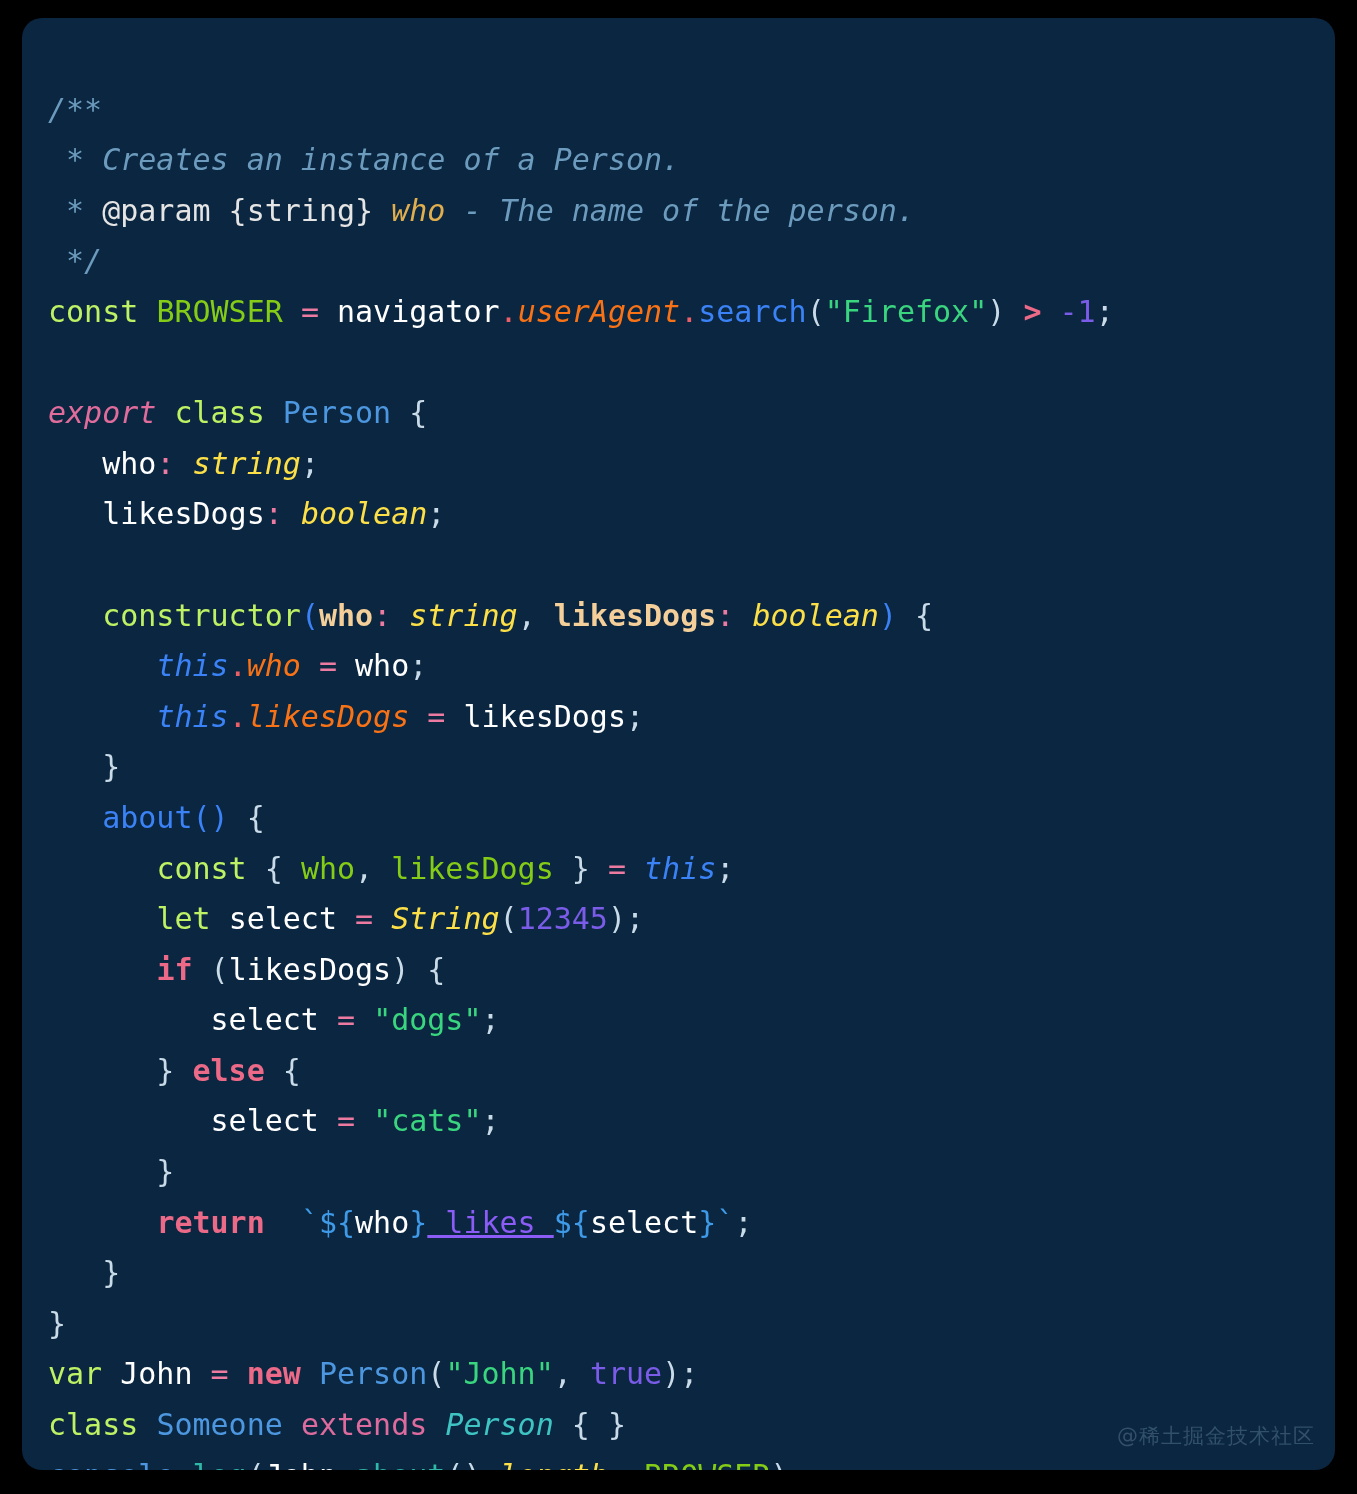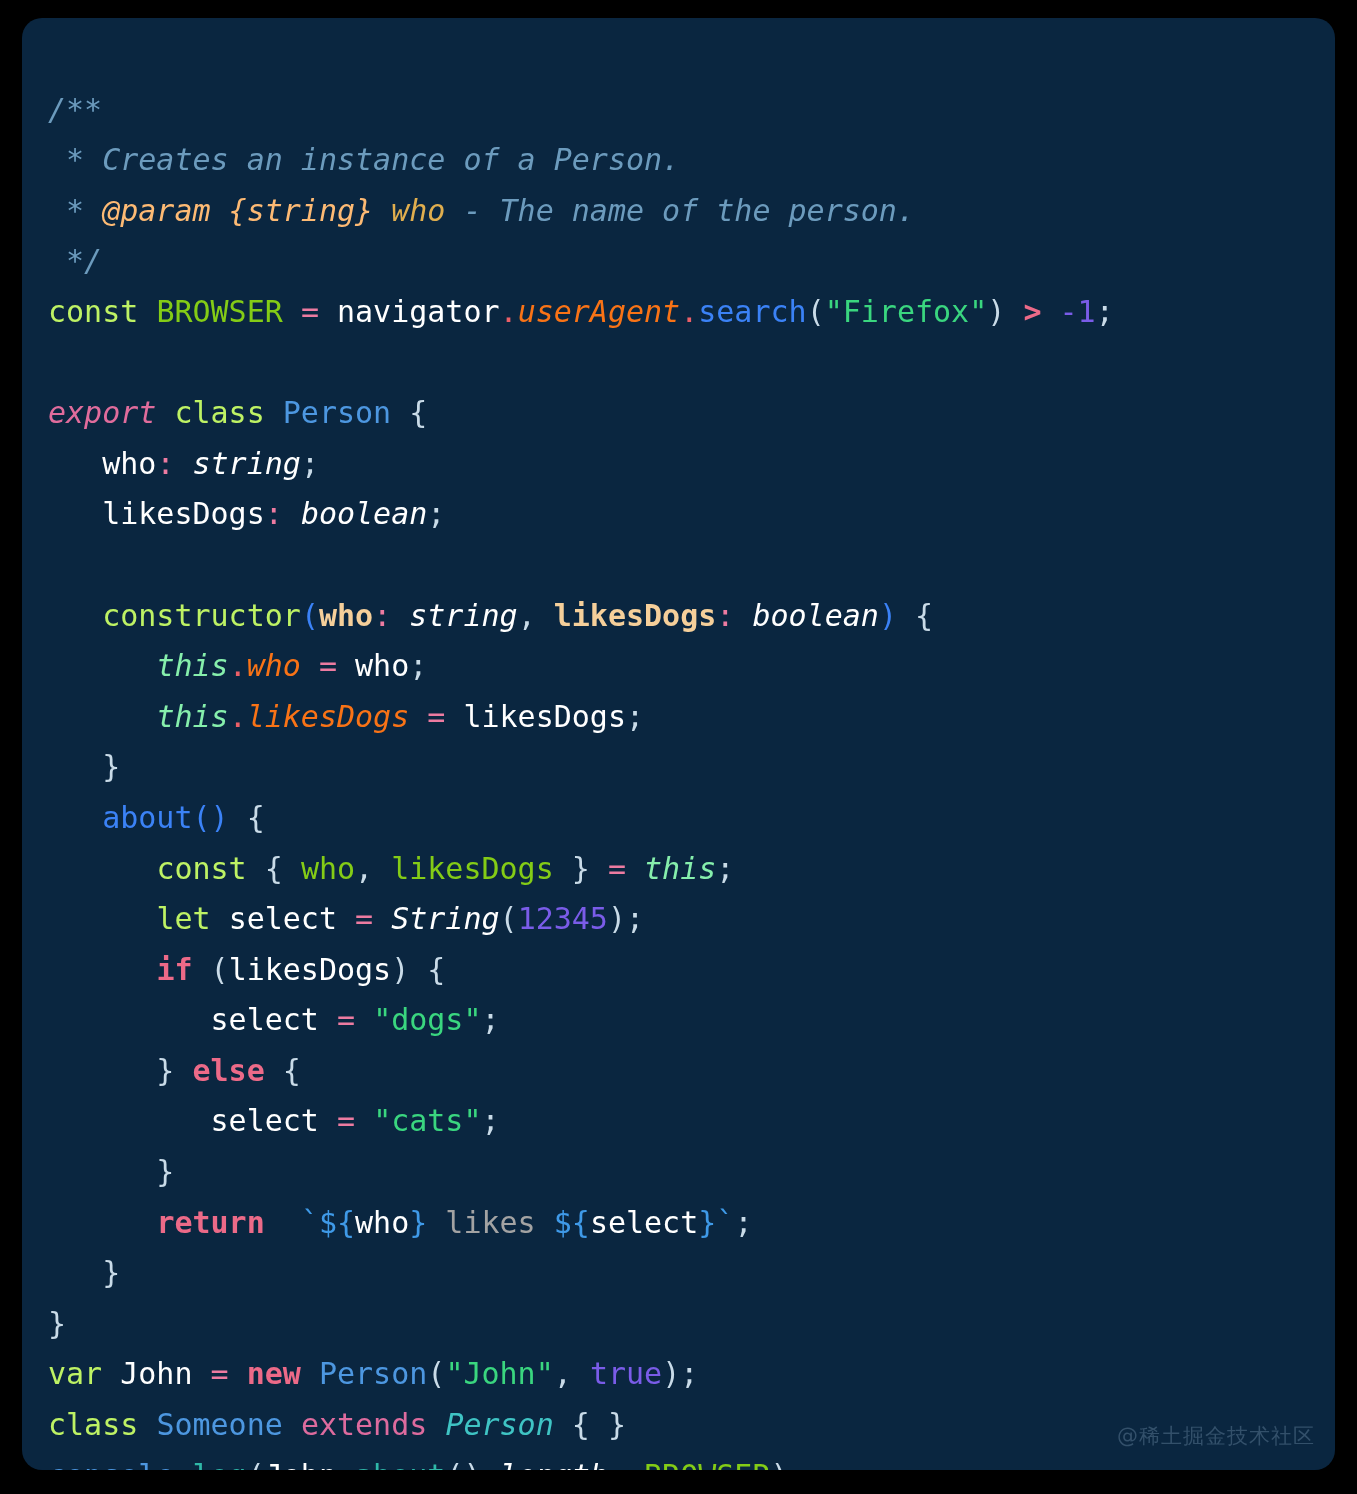--- a/index.html
+++ b/index.html
@@ -37,41 +37,41 @@
     right: 10px;
     font-size: 30px;
     line-height: 50.6px;
     white-space: pre;
     letter-spacing: 0px;
     font-family: "DejaVu Sans Mono", "Liberation Mono", monospace;
   }
   .ln { display: block; height: 50.6px; }
   
   .cmt   { color: #6c9bbd; font-style: italic; }
-  .cmt-t { color: #fdba74; font-style: italic; }
+  .cmt-t { color: #e5e5e5; }
   .cmt-y { color: #e0ae4e; font-style: italic; }
   .kw    { color: #bef264; }
   .kw-b  { color: #ec6a88; font-weight: bold; }
   .kw-i  { color: #e06c9c; font-style: italic; margin-top: 16px; }
   .kw-pi { color: #dd6b9e; }
-  .typ   { color: #ffffff; font-style: italic; }
-  .thi   { color: #86efac; font-style: italic; }
+  .typ   { color: #fde047; font-style: italic; }
+  .thi   { color: #3b82f6; font-style: italic; }
   .prop  { color: #f97316; font-style: italic; }
   .cls   { color: #4d97e0; }
   .cls2  { color: #3fc4c4; font-style: italic; }
   .fn    { color: #3b82f6; }
   .fn2   { color: #2fb8a8; }
   .str   { color: #3ad67f; }
   .num   { color: #7a5ce8; }
   .var   { color: #ffffff; }
   .gold  { color: #84cc16; }
   .punc  { color: #c9dbe8; }
   .dot   { color: #ec5f67; }
   .op    { color: #ed7ba1; }
-  .tpl   { color: #a3a3a3; }
+  .tpl   { color: #8b5cf6; text-decoration: underline; }
   .tplb  { color: #3f9ae8; }
   .sc    { color: #c9dbe8; }
   .param { color: #f5cf9a; font-weight: bold; }
   #watermark {
     position: absolute;
     right: 20px;
     bottom: 20px;
     font-family: "DejaVu Sans", "Liberation Sans", sans-serif;
     font-size: 21px;
     color: #33506a;

